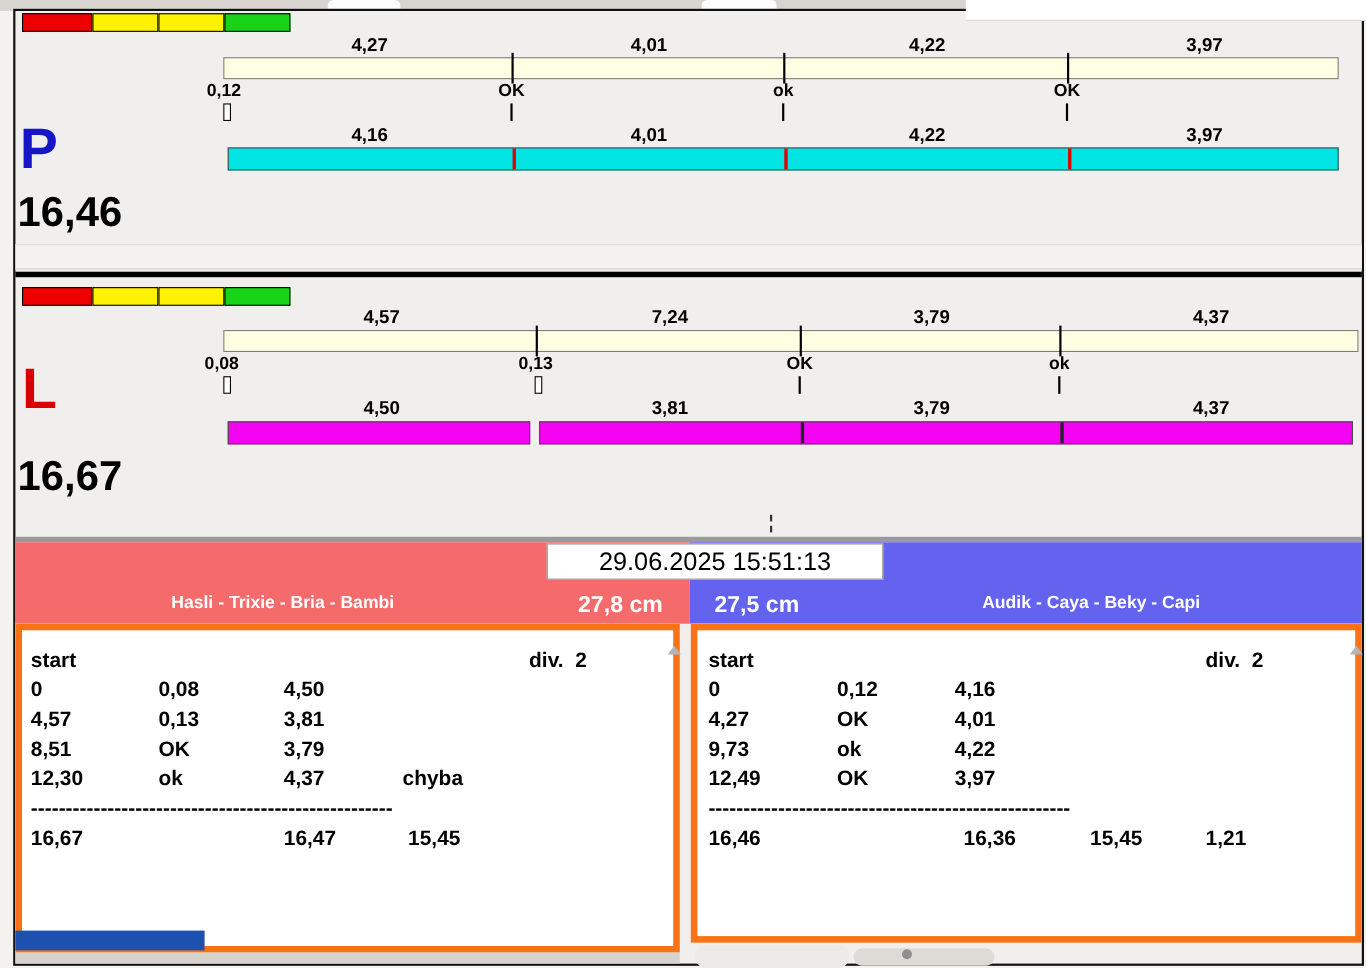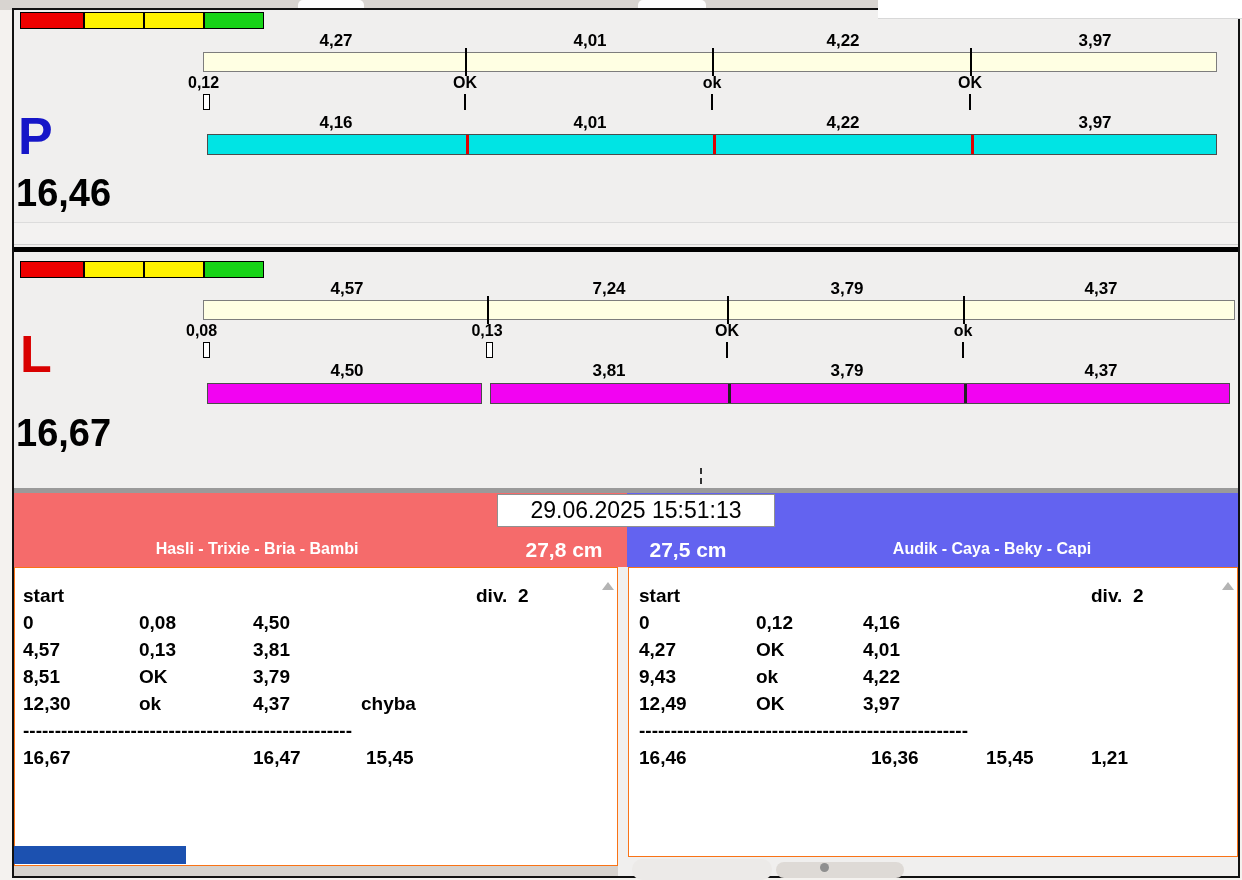--- a/index.html
+++ b/index.html
@@ -18,21 +18,21 @@
   .markline{position:absolute;width:2px;height:16px;background:#000}
   .runbar{position:absolute;height:21px;border:1px solid #4c4c4c;box-sizing:border-box}
   .rundiv{position:absolute;top:0;width:3px;height:100%}
   .lane-letter{position:absolute;font-size:52px;font-weight:bold;line-height:1}
   .lane-total{position:absolute;font-size:38px;font-weight:bold;line-height:1}
   .team-name{position:absolute;font-size:24px;font-weight:bold;text-align:center;color:#000;white-space:nowrap}
   .dogs{position:absolute;font-size:16px;font-weight:bold;text-align:center;color:#fff;white-space:nowrap}
   .height-label{position:absolute;font-size:21px;font-weight:bold;text-align:center;color:#fff;white-space:nowrap}
   .timestamp{position:absolute;background:#fff;border:1px solid #909090;box-sizing:border-box;
              font-size:23px;text-align:center;line-height:31px}
-  .panel{position:absolute;background:#fff;border:1px solid #f97316;box-sizing:border-box}
+  .panel{position:absolute;background:#fff;border:6px solid #f97316;box-sizing:border-box}
   .trow{position:absolute;left:0;width:100%;height:26px;font-size:19px;font-weight:bold;line-height:26px;white-space:nowrap}
   .tc{position:absolute;top:0;white-space:pre}
   .scroll-arrow{position:absolute;width:0;height:0;border-left:6px solid transparent;
                 border-right:6px solid transparent;border-bottom:8px solid #b4b4b4}
 </style>
 </head>
 <body>
 
 <div class="abs" style="left:0;top:0;width:880px;height:10px;background:#d8d4d0"></div>
 <div class="abs" style="left:298px;top:0;width:66px;height:10px;background:#fdfdfd;border-radius:5px 5px 0 0"></div>
@@ -128,21 +128,21 @@
 
   <div class="abs" style="left:686px;top:458px;width:2px;height:6px;background:#333"></div>
   <div class="abs" style="left:686px;top:468px;width:2px;height:6px;background:#333"></div>
 
   <div class="abs" style="left:0;top:478px;width:1224px;height:5px;background:#9a9a9a"></div>
 
   <div class="abs" style="left:0;top:483px;width:613px;height:74px;background:#f56b6b"></div>
   <div class="abs" style="left:613px;top:483px;width:611px;height:74px;background:#6363f0"></div>
 
 
-  <div class="timestamp" style="left:483px;top:484px;width:278px;height:33px">29.06.2025 15:51:13</div>
+  <div class="timestamp" style="left:483px;top:484px;width:306px;height:33px">29.06.2025 15:51:13</div>
 
   <div class="dogs" style="left:778px;top:530px;width:400px">Audik - Caya - Beky - Capi</div>
   <div class="dogs" style="left:58px;top:530px;width:370px">Hasli - Trixie - Bria - Bambi</div>
 
   <div class="height-label" style="left:488px;top:528px;width:124px">27,8 cm</div>
   <div class="height-label" style="left:612px;top:528px;width:124px">27,5 cm</div>
 
   <div class="panel" style="left:0;top:557px;width:604px;height:299px">
     <div class="scroll-arrow" style="left:587px;top:14px"></div>
     <div class="trow" style="top:15px">
@@ -196,21 +196,21 @@
       <span class="tc" style="left:234px">4,16</span>
       <span class="tc" style="left:357px"></span>
     </div>
     <div class="trow" style="top:69px">
       <span class="tc" style="left:10px">4,27</span>
       <span class="tc" style="left:127px">OK</span>
       <span class="tc" style="left:234px">4,01</span>
       <span class="tc" style="left:357px"></span>
     </div>
     <div class="trow" style="top:96px">
-      <span class="tc" style="left:10px">9,43</span>
+      <span class="tc" style="left:10px">9,73</span>
       <span class="tc" style="left:127px">ok</span>
       <span class="tc" style="left:234px">4,22</span>
       <span class="tc" style="left:357px"></span>
     </div>
     <div class="trow" style="top:123px">
       <span class="tc" style="left:10px">12,49</span>
       <span class="tc" style="left:127px">OK</span>
       <span class="tc" style="left:234px">3,97</span>
       <span class="tc" style="left:357px"></span>
     </div>

